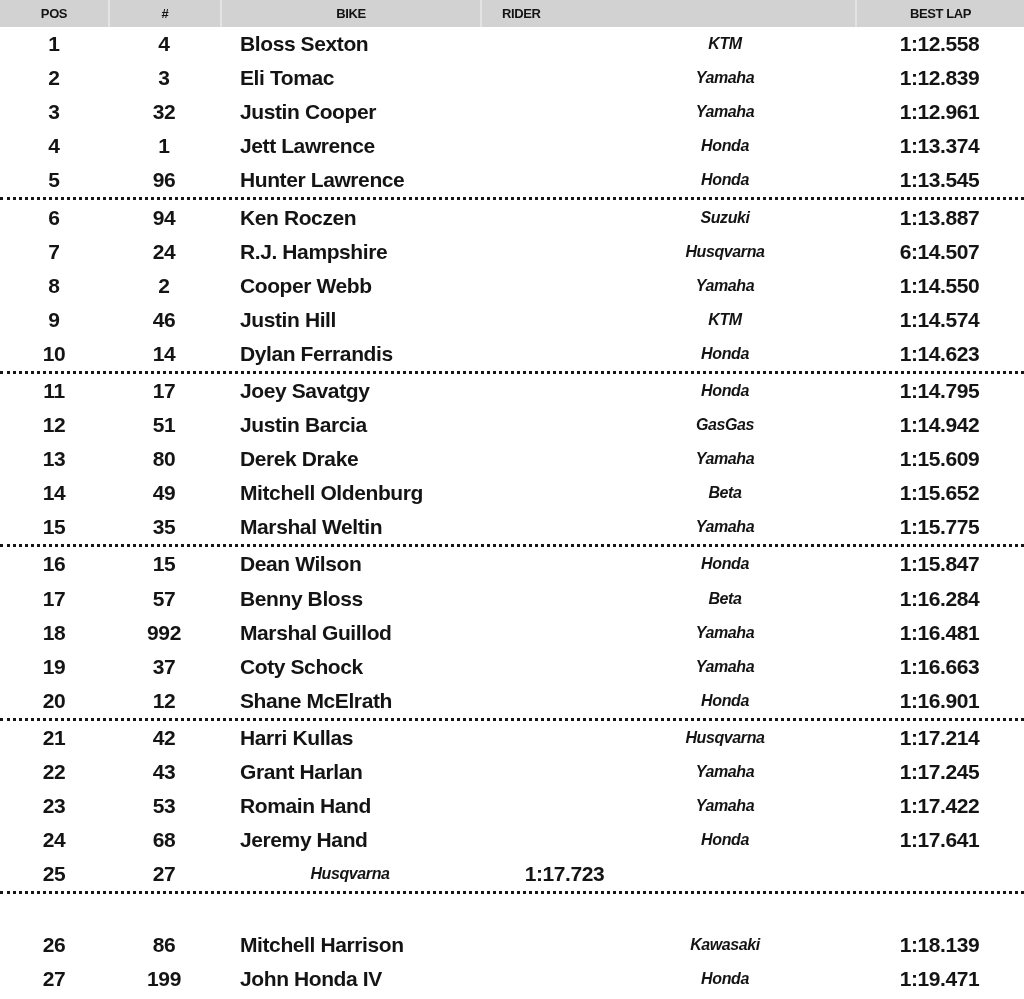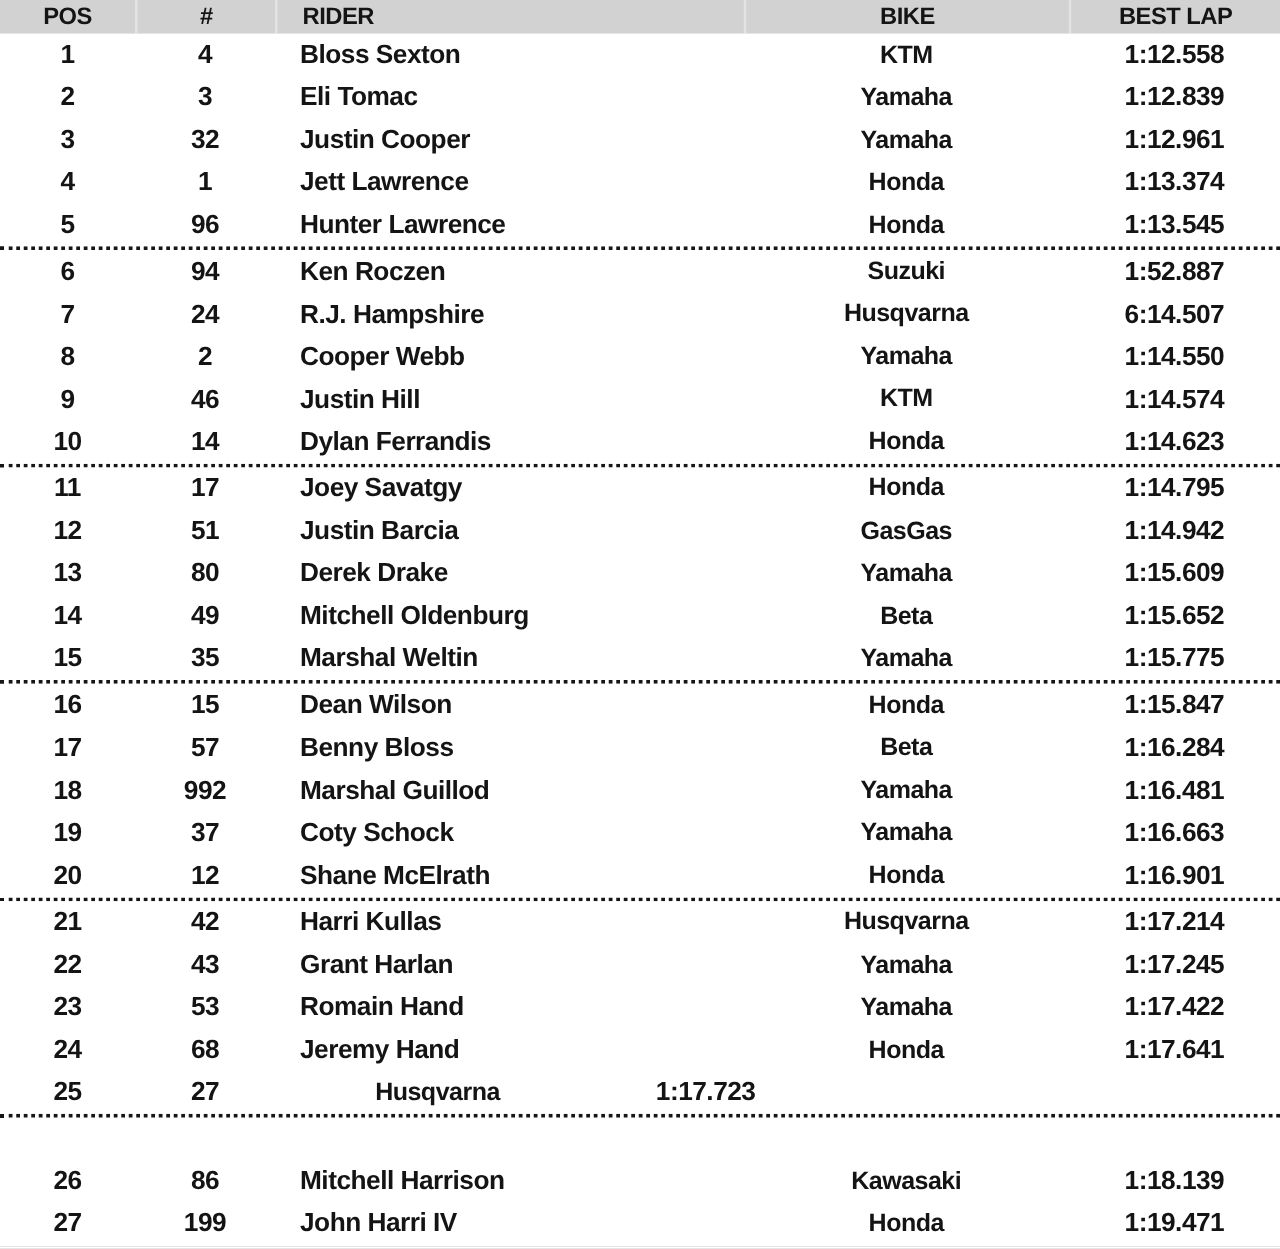--- a/index.html
+++ b/index.html
@@ -18,21 +18,21 @@
     flex-direction: column;
     background: #ffffff;
     border-bottom: 2px solid var(--bottom-border, #454545);
   }
   .header-row {
     flex: none;
     height: 27px;
     background: var(--header-bg, #d2d2d2);
     display: flex;
     align-items: stretch;
-    font-size: 19px;
+    font-size: 13px;
     font-weight: 700;
   }
   .header-row .cell + .cell {
     border-left: 2px solid var(--header-divider, #e3e3e3);
   }
   .groups { flex: 1; display: flex; flex-direction: column; }
   .group { flex: none; border-bottom: 3px dotted var(--dotted, #161616); }
   .group:last-child { border-bottom: none; margin-top: 34px; }
   .row {
     height: 34.1px;
@@ -47,31 +47,31 @@
     align-items: center;
     justify-content: center;
     letter-spacing: -0.4px;
     white-space: nowrap;
   }
   .cell.pos   { width: 108px; }
   .cell.num   { width: 112px; }
   .cell.rider { width: 375px; justify-content: flex-start; padding-left: 20px; }
   .cell.bike  { width: 260px; }
   .cell.lap   { width: 169px; }
-  .row .cell.bike { font-size: 20px; }
+  .row .cell.bike { font-size: 16px; font-style: italic; }
 </style>
 </head>
 <body>
 
 <div class="sheet">
   <div class="header-row">
     <div class="cell pos">POS</div>
     <div class="cell num">#</div>
+    <div class="cell bike">BIKE</div>
     <div class="cell rider">RIDER</div>
-    <div class="cell bike">BIKE</div>
     <div class="cell lap">BEST LAP</div>
   </div>
   <div class="groups" id="groups">
       <div class="group">
         <div class="row">
     <div class="cell pos">1</div>
     <div class="cell num">4</div>
     <div class="cell rider">Bloss Sexton</div>
     <div class="cell bike">KTM</div>
     <div class="cell lap">1:12.558</div>
@@ -104,21 +104,21 @@
     <div class="cell bike">Honda</div>
     <div class="cell lap">1:13.545</div>
   </div>
       </div>
       <div class="group">
         <div class="row">
     <div class="cell pos">6</div>
     <div class="cell num">94</div>
     <div class="cell rider">Ken Roczen</div>
     <div class="cell bike">Suzuki</div>
-    <div class="cell lap">1:52.887</div>
+    <div class="cell lap">1:13.887</div>
   </div>
         <div class="row">
     <div class="cell pos">7</div>
     <div class="cell num">24</div>
     <div class="cell rider">R.J. Hampshire</div>
     <div class="cell bike">Husqvarna</div>
     <div class="cell lap">6:14.507</div>
   </div>
         <div class="row">
     <div class="cell pos">8</div>
@@ -256,21 +256,21 @@
         <div class="row">
     <div class="cell pos">26</div>
     <div class="cell num">86</div>
     <div class="cell rider">Mitchell Harrison</div>
     <div class="cell bike">Kawasaki</div>
     <div class="cell lap">1:18.139</div>
   </div>
         <div class="row">
     <div class="cell pos">27</div>
     <div class="cell num">199</div>
-    <div class="cell rider">John Harri IV</div>
+    <div class="cell rider">John Honda IV</div>
     <div class="cell bike">Honda</div>
     <div class="cell lap">1:19.471</div>
   </div>
         <div class="row">
     <div class="cell pos">28</div>
     <div class="cell num">11</div>
     <div class="cell rider">Kyle Chisholm</div>
     <div class="cell bike">Suzuki</div>
     <div class="cell lap">1:20.081</div>
   </div>

